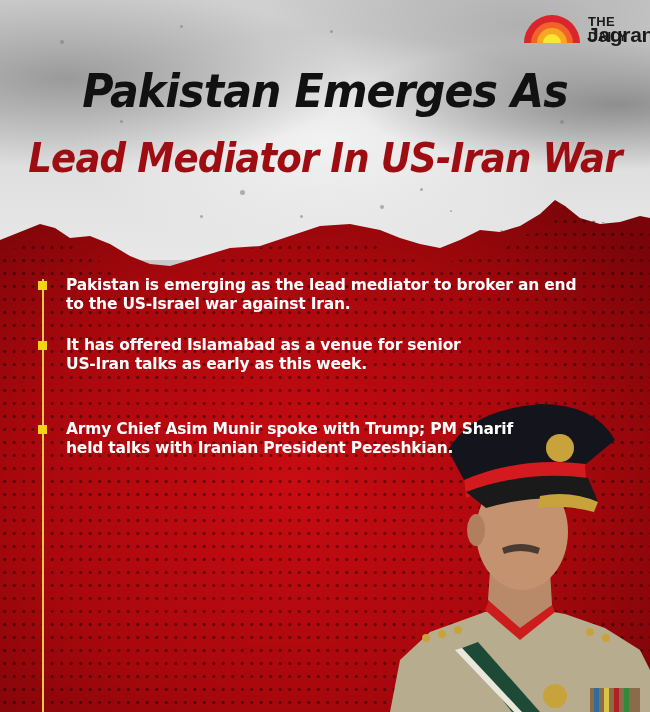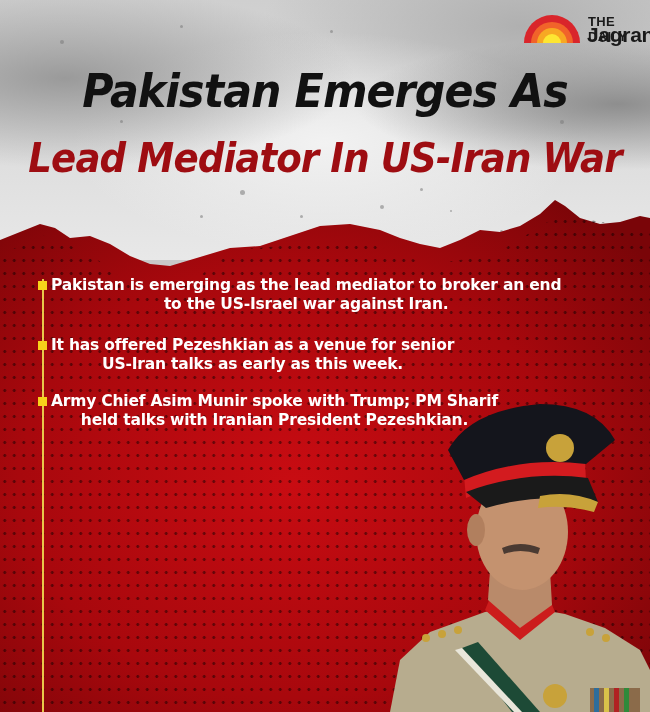--- a/index.html
+++ b/index.html
@@ -54,21 +54,21 @@
     background: #e9c84a;
   }
   .bullet {
     position: absolute; left: 38px; color: #fff;
     font-family: "DejaVu Sans", sans-serif; font-weight: bold; font-size: 15.5px;
     line-height: 19px; letter-spacing: -.2px;
   }
   .bullet .sq {
     position: absolute; left: 0; top: 5px; width: 9px; height: 9px; background: #f7d21a;
   }
-  .bullet .txt { display: block; margin-left: 13px; white-space: pre-line; text-align: center; }
+  .bullet .txt { display: block; margin-left: 28px; white-space: pre-line; }
   
   .portrait { position: absolute; left: 390px; top: 400px; width: 260px; height: 312px; }
 </style>
 </head>
 <body>
 
 <div class="canvas">
 
   <div class="header-bg">
     <span class="speck" style="left:60px;top:40px;width:4px;height:4px"></span>
@@ -154,22 +154,22 @@
 
   <div class="vline"></div>
 
   <div class="bullet" style="top:276px">
     <span class="sq"></span>
     <span class="txt">Pakistan is emerging as the lead mediator to broker an end
 to the US-Israel war against Iran.</span>
   </div>
   <div class="bullet" style="top:336px">
     <span class="sq"></span>
-    <span class="txt">It has offered Pezeshkian as a venue for senior
+    <span class="txt">It has offered Islamabad as a venue for senior
 US-Iran talks as early as this week.</span>
   </div>
-  <div class="bullet" style="top:392px">
+  <div class="bullet" style="top:420px">
     <span class="sq"></span>
     <span class="txt">Army Chief Asim Munir spoke with Trump; PM Sharif
 held talks with Iranian President Pezeshkian.</span>
   </div>
 
 </div>
 
 </body></html>

